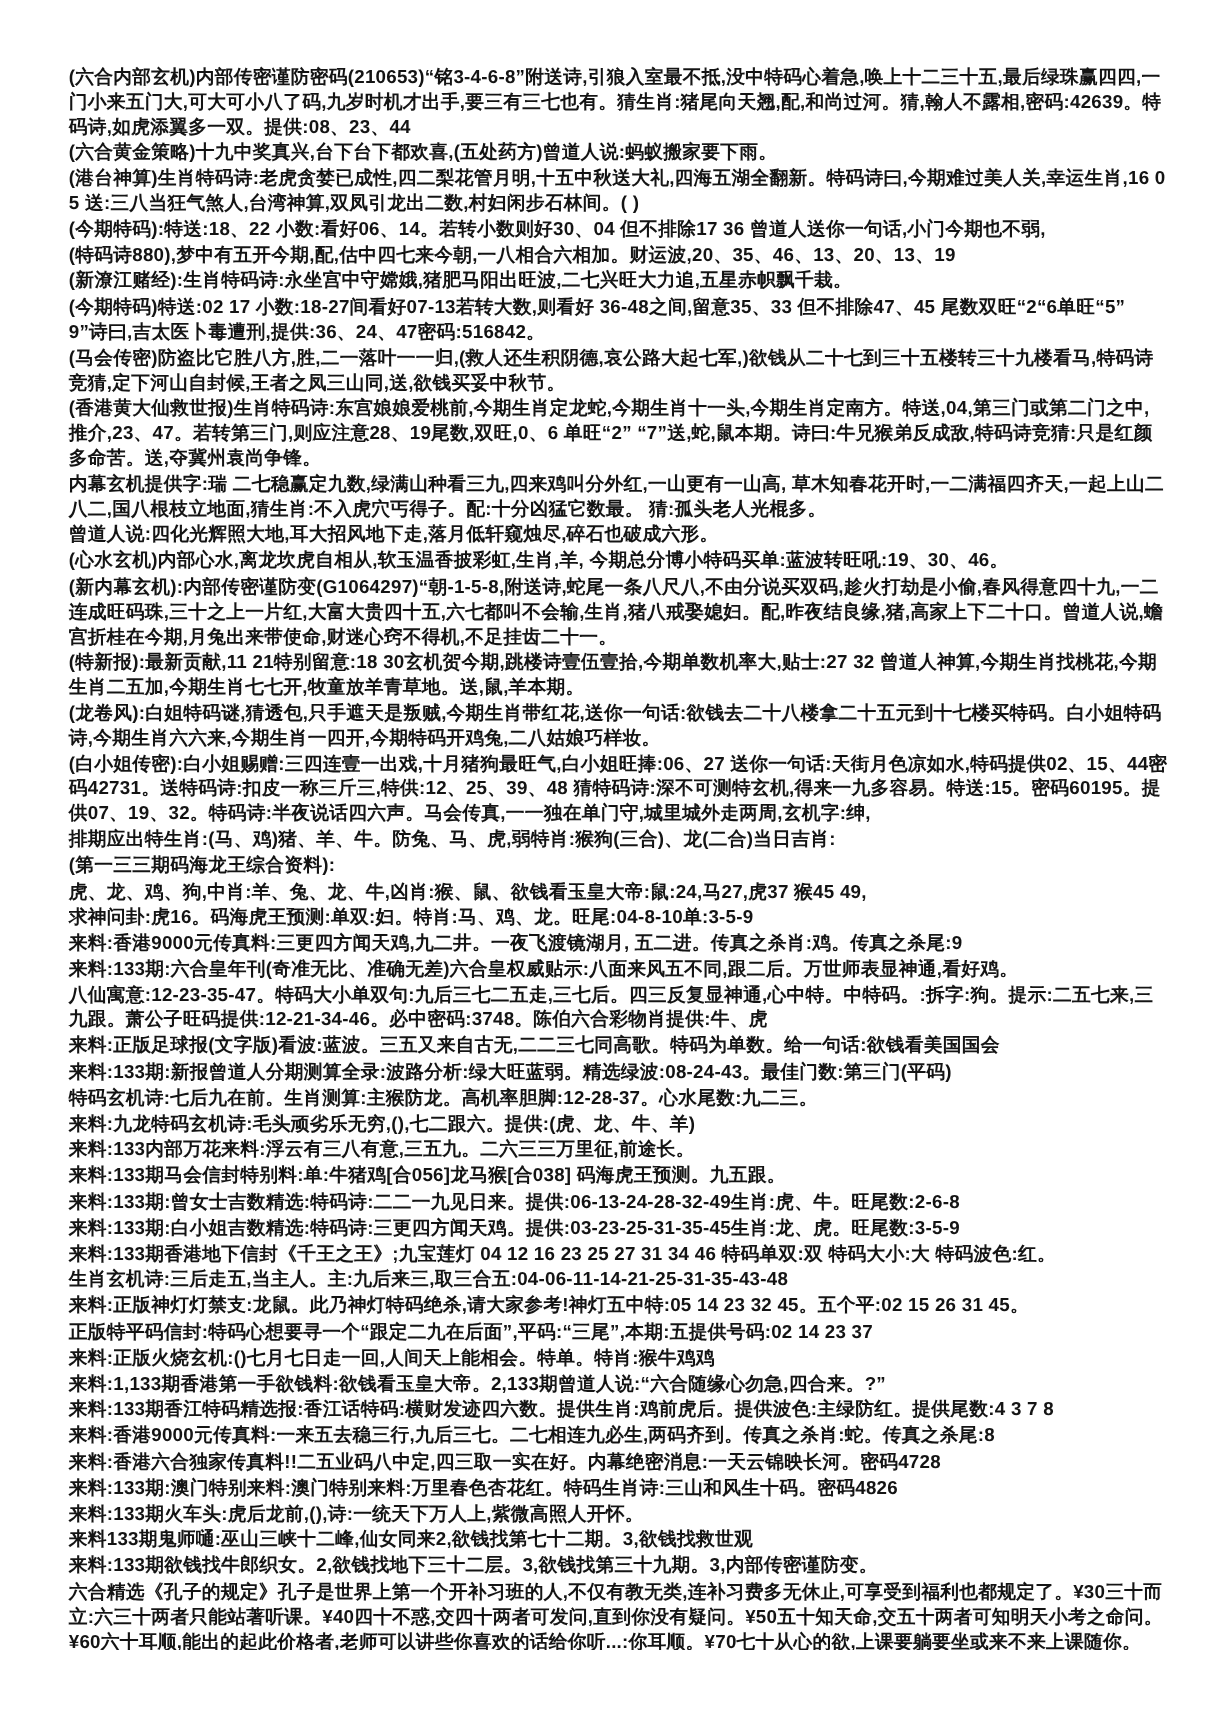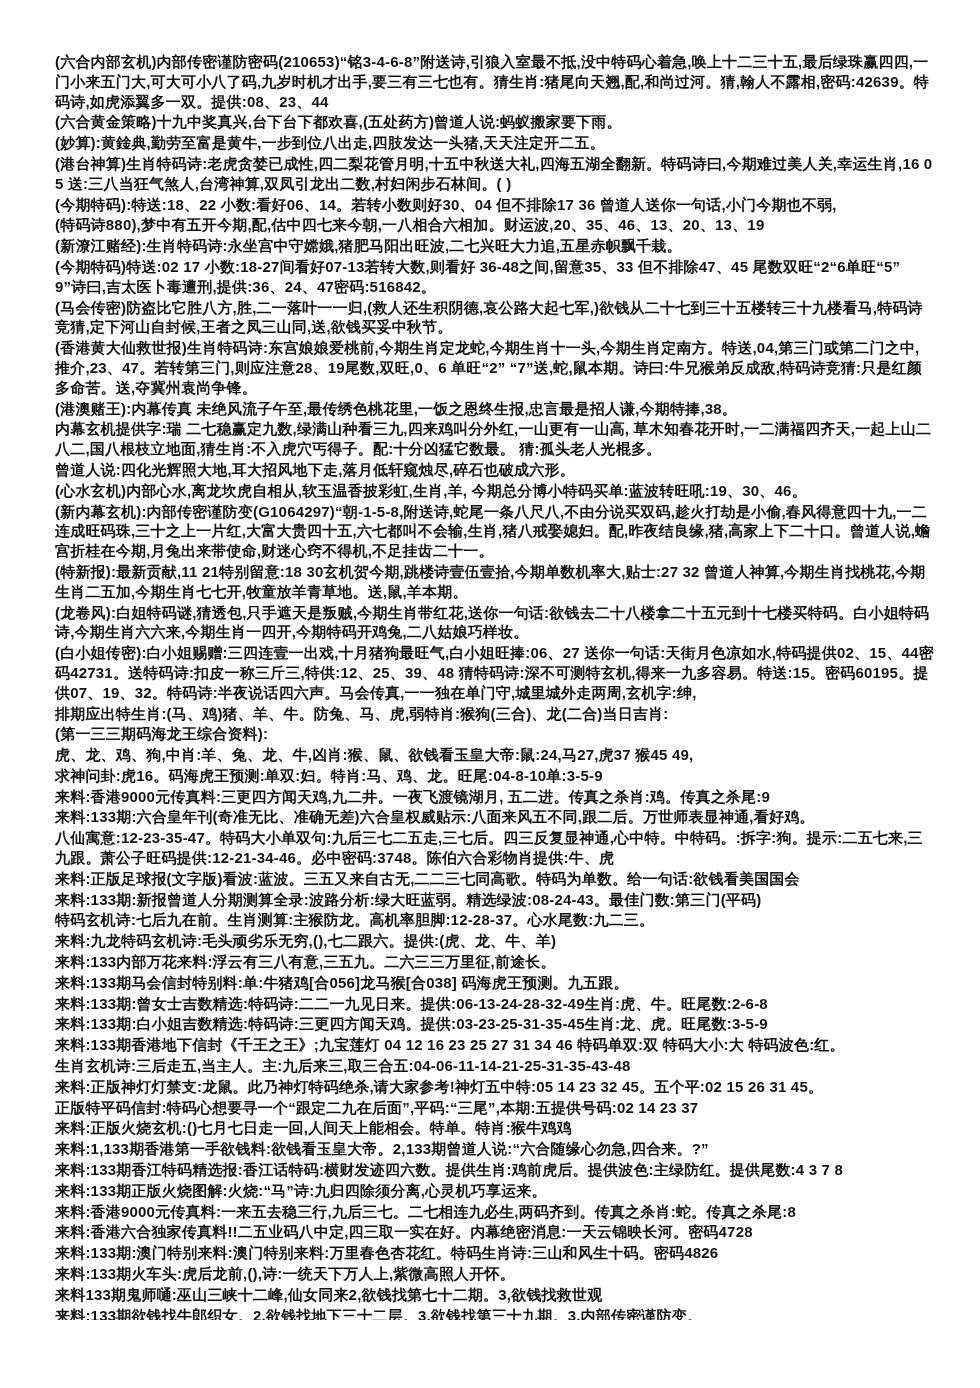--- a/index.html
+++ b/index.html
@@ -25,29 +25,27 @@
     word-break:break-all;
   }
 </style>
 </head>
 <body>
 
 <div class="page">
   <div class="doc">
       <div class="para">(六合内部玄机)内部传密谨防密码(210653)“铭3-4-6-8”附送诗,引狼入室最不抵,没中特码心着急,唤上十二三十五,最后绿珠赢四四,一门小来五门大,可大可小八了码,九岁时机才出手,要三有三七也有。猜生肖:猪尾向天翘,配,和尚过河。猜,翰人不露相,密码:42639。特码诗,如虎添翼多一双。提供:08、23、44</div>
       <div class="para">(六合黄金策略)十九中奖真兴,台下台下都欢喜,(五处药方)曾道人说:蚂蚁搬家要下雨。</div>
-      <div class="para">(妙算):黄鍂典,勤劳至富是黄牛,一步到位八出走,四肢发达一头猪,天天注定开二五。</div>
       <div class="para">(港台神算)生肖特码诗:老虎贪婪已成性,四二梨花管月明,十五中秋送大礼,四海五湖全翻新。特码诗曰,今期难过美人关,幸运生肖,16 05 送:三八当狂气煞人,台湾神算,双凤引龙出二数,村妇闲步石林间。( )</div>
       <div class="para">(今期特码):特送:18、22 小数:看好06、14。若转小数则好30、04 但不排除17 36 曾道人送你一句话,小门今期也不弱,</div>
       <div class="para">(特码诗880),梦中有五开今期,配,估中四七来今朝,一八相合六相加。财运波,20、35、46、13、20、13、19</div>
       <div class="para">(新潦江赌经):生肖特码诗:永坐宫中守嫦娥,猪肥马阳出旺波,二七兴旺大力追,五星赤帜飘千栽。</div>
       <div class="para">(今期特码)特送:02 17 小数:18-27间看好07-13若转大数,则看好 36-48之间,留意35、33 但不排除47、45 尾数双旺“2“6单旺“5” 9”诗曰,吉太医卜毒遭刑,提供:36、24、47密码:516842。</div>
       <div class="para">(马会传密)防盗比它胜八方,胜,二一落叶一一归,(救人还生积阴德,哀公路大起七军,)欲钱从二十七到三十五楼转三十九楼看马,特码诗竞猜,定下河山自封候,王者之凤三山同,送,欲钱买妥中秋节。</div>
       <div class="para">(香港黄大仙救世报)生肖特码诗:东宫娘娘爱桃前,今期生肖定龙蛇,今期生肖十一头,今期生肖定南方。特送,04,第三门或第二门之中,推介,23、47。若转第三门,则应注意28、19尾数,双旺,0、6 单旺“2” “7”送,蛇,鼠本期。诗曰:牛兄猴弟反成敌,特码诗竞猜:只是红颜多命苦。送,夺冀州袁尚争锋。</div>
-      <div class="para">(港澳赌王):内幕传真 未绝风流子午至,最传绣色桃花里,一饭之恩终生报,忠言最是招人谦,今期特捧,38。</div>
       <div class="para">内幕玄机提供字:瑞  二七稳赢定九数,绿满山种看三九,四来鸡叫分外红,一山更有一山高, 草木知春花开时,一二满福四齐天,一起上山二八二,国八根枝立地面,猜生肖:不入虎穴丐得子。配:十分凶猛它数最。  猜:孤头老人光棍多。</div>
       <div class="para">曾道人说:四化光辉照大地,耳大招风地下走,落月低轩窥烛尽,碎石也破成六形。</div>
       <div class="para">(心水玄机)内部心水,离龙坎虎自相从,软玉温香披彩虹,生肖,羊, 今期总分博小特码买单:蓝波转旺吼:19、30、46。</div>
       <div class="para">(新内幕玄机):内部传密谨防变(G1064297)“朝-1-5-8,附送诗,蛇尾一条八尺八,不由分说买双码,趁火打劫是小偷,春风得意四十九,一二连成旺码珠,三十之上一片红,大富大贵四十五,六七都叫不会输,生肖,猪八戒娶媳妇。配,昨夜结良缘,猪,高家上下二十口。曾道人说,蟾宫折桂在今期,月兔出来带使命,财迷心窍不得机,不足挂齿二十一。</div>
       <div class="para">(特新报):最新贡献,11 21特别留意:18 30玄机贺今期,跳楼诗壹伍壹拾,今期单数机率大,贴士:27 32 曾道人神算,今期生肖找桃花,今期生肖二五加,今期生肖七七开,牧童放羊青草地。送,鼠,羊本期。</div>
       <div class="para">(龙卷风):白姐特码谜,猜透包,只手遮天是叛贼,今期生肖带红花,送你一句话:欲钱去二十八楼拿二十五元到十七楼买特码。白小姐特码诗,今期生肖六六来,今期生肖一四开,今期特码开鸡兔,二八姑娘巧样妆。</div>
       <div class="para">(白小姐传密):白小姐赐赠:三四连壹一出戏,十月猪狗最旺气,白小姐旺捧:06、27 送你一句话:天街月色凉如水,特码提供02、15、44密码42731。送特码诗:扣皮一称三斤三,特供:12、25、39、48 猜特码诗:深不可测特玄机,得来一九多容易。特送:15。密码60195。提供07、19、32。特码诗:半夜说话四六声。马会传真,一一独在单门守,城里城外走两周,玄机字:绅,</div>
       <div class="para">排期应出特生肖:(马、鸡)猪、羊、牛。防兔、马、虎,弱特肖:猴狗(三合)、龙(二合)当日吉肖:</div>
       <div class="para">(第一三三期码海龙王综合资料):</div>
       <div class="para">虎、龙、鸡、狗,中肖:羊、兔、龙、牛,凶肖:猴、鼠、欲钱看玉皇大帝:鼠:24,马27,虎37 猴45 49,</div>
@@ -63,21 +61,20 @@
       <div class="para">来料:133期马会信封特别料:单:牛猪鸡[合056]龙马猴[合038] 码海虎王预测。九五跟。</div>
       <div class="para">来料:133期:曾女士吉数精选:特码诗:二二一九见日来。提供:06-13-24-28-32-49生肖:虎、牛。旺尾数:2-6-8</div>
       <div class="para">来料:133期:白小姐吉数精选:特码诗:三更四方闻天鸡。提供:03-23-25-31-35-45生肖:龙、虎。旺尾数:3-5-9</div>
       <div class="para">来料:133期香港地下信封《千王之王》;九宝莲灯 04 12 16 23 25 27 31 34 46 特码单双:双 特码大小:大 特码波色:红。</div>
       <div class="para">生肖玄机诗:三后走五,当主人。主:九后来三,取三合五:04-06-11-14-21-25-31-35-43-48</div>
       <div class="para">来料:正版神灯灯禁支:龙鼠。此乃神灯特码绝杀,请大家参考!神灯五中特:05 14 23 32 45。五个平:02 15 26  31 45。</div>
       <div class="para">正版特平码信封:特码心想要寻一个“跟定二九在后面”,平码:“三尾”,本期:五提供号码:02 14 23 37</div>
       <div class="para">来料:正版火烧玄机:()七月七日走一回,人间天上能相会。特单。特肖:猴牛鸡鸡</div>
       <div class="para">来料:1,133期香港第一手欲钱料:欲钱看玉皇大帝。2,133期曾道人说:“六合随缘心勿急,四合来。?”</div>
       <div class="para">来料:133期香江特码精选报:香江话特码:横财发迹四六数。提供生肖:鸡前虎后。提供波色:主绿防红。提供尾数:4 3 7 8</div>
-      <div class="para">来料:133期正版火烧图解:火烧:“马”诗:九归四除须分离,心灵机巧享运来。</div>
       <div class="para">来料:香港9000元传真料:一来五去稳三行,九后三七。二七相连九必生,两码齐到。传真之杀肖:蛇。传真之杀尾:8</div>
       <div class="para">来料:香港六合独家传真料!!二五业码八中定,四三取一实在好。内幕绝密消息:一天云锦映长河。密码4728</div>
       <div class="para">来料:133期:澳门特别来料:澳门特别来料:万里春色杏花红。特码生肖诗:三山和风生十码。密码4826</div>
       <div class="para">来料:133期火车头:虎后龙前,(),诗:一统天下万人上,紫微高照人开怀。</div>
       <div class="para">来料133期鬼师嗵:巫山三峡十二峰,仙女同来2,欲钱找第七十二期。3,欲钱找救世观</div>
       <div class="para">来料:133期欲钱找牛郎织女。2,欲钱找地下三十二层。3,欲钱找第三十九期。3,内部传密谨防变。</div>
       <div class="para">六合精选《孔子的规定》孔子是世界上第一个开补习班的人,不仅有教无类,连补习费多无休止,可享受到福利也都规定了。¥30三十而立:六三十两者只能站著听课。¥40四十不惑,交四十两者可发问,直到你没有疑问。¥50五十知天命,交五十两者可知明天小考之命问。¥60六十耳顺,能出的起此价格者,老师可以讲些你喜欢的话给你听...:你耳顺。¥70七十从心的欲,上课要躺要坐或来不来上课随你。</div>
     </div>
 
 </div>

